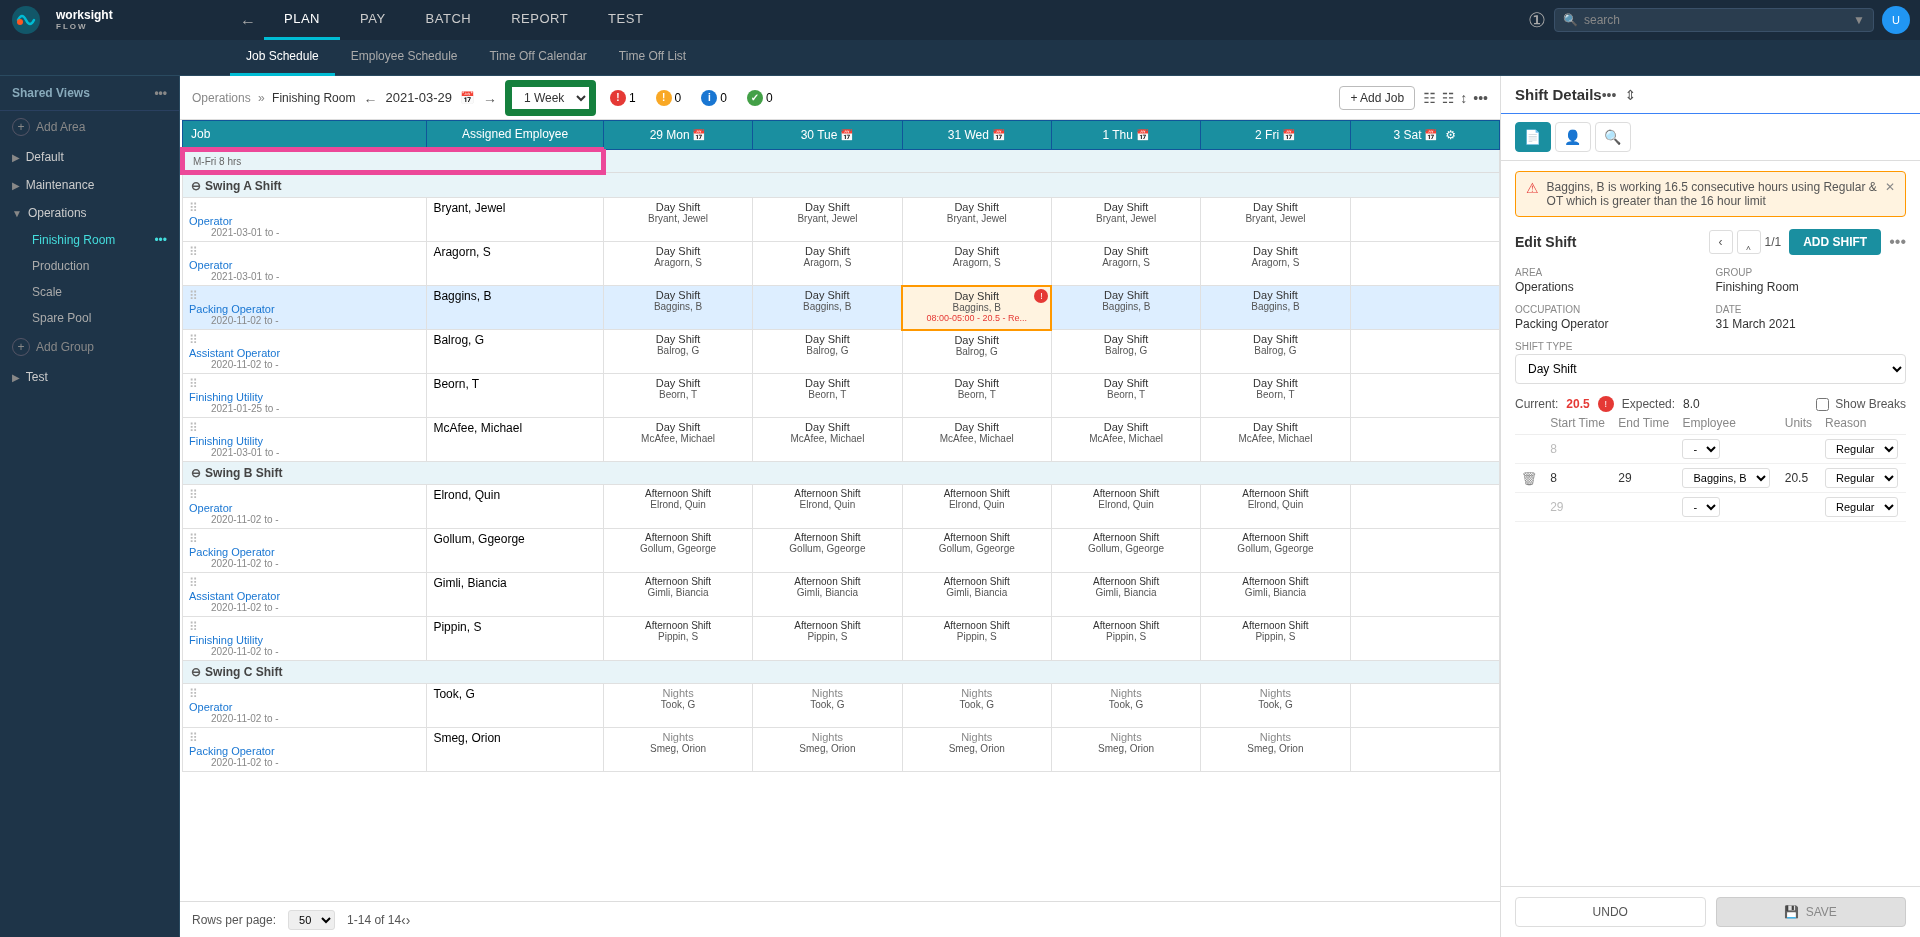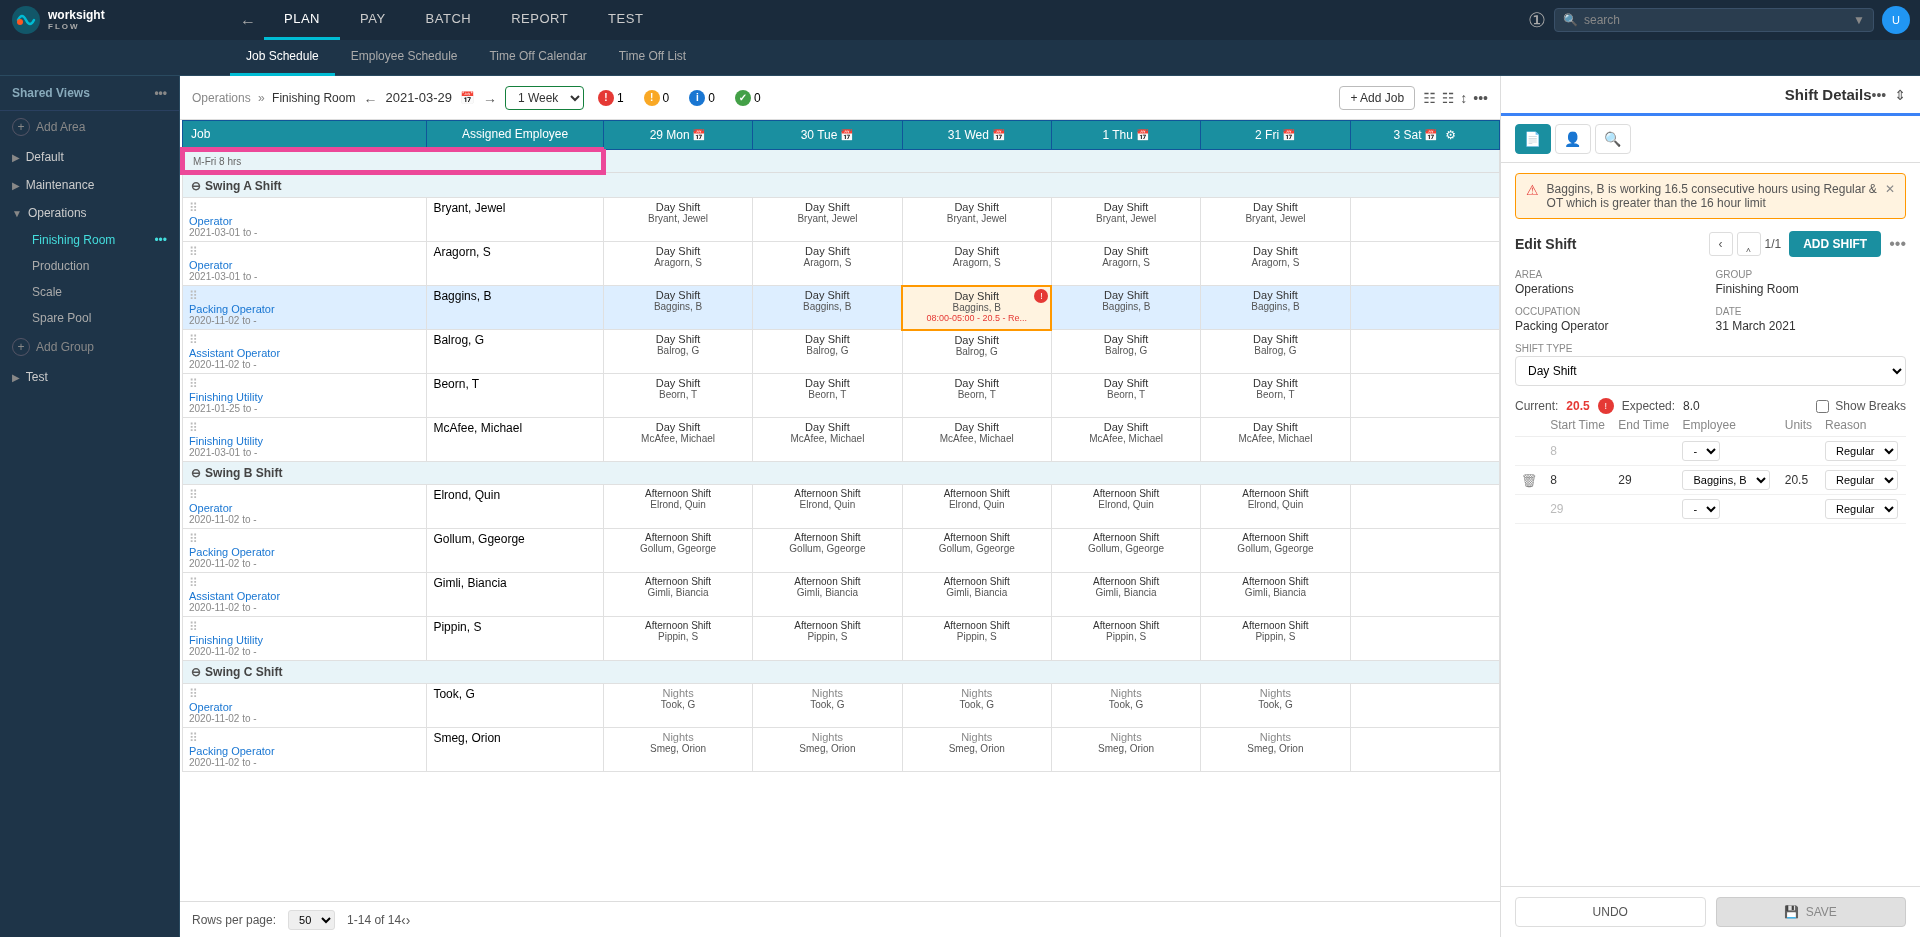--- a/index.html
+++ b/index.html
@@ -1,20 +1,20 @@
 <!DOCTYPE html>
 <html><head>
   <meta charset="utf-8">
   <style>
     * { box-sizing: border-box; margin: 0; padding: 0; font-family: -apple-system, BlinkMacSystemFont, 'Segoe UI', sans-serif; font-size: 12px; }
     body { background: #f0f2f5; display: flex; flex-direction: column; height: 937px; overflow: hidden; }
 
     
     .top-nav { background: #1a2b3c; height: 40px; display: flex; align-items: center; padding: 0 10px; gap: 0; flex-shrink: 0; }
-    .logo { display: flex; align-items: center; gap: 6px; color: white; font-weight: bold; font-size: 13px; margin-right: 10px; width: 220px; }
+    .logo { display: flex; align-items: center; gap: 14px; color: white; font-weight: bold; font-size: 13px; margin-right: 10px; width: 220px; }
     .logo-icon { width: 32px; height: 32px; }
     .nav-toggle { color: #aaa; background: none; border: none; cursor: pointer; font-size: 16px; margin-right: 8px; }
     .top-nav-tabs { display: flex; flex: 1; }
     .top-nav-tab { color: #ccc; padding: 0 20px; height: 40px; display: flex; align-items: center; cursor: pointer; font-size: 13px; font-weight: 500; letter-spacing: 0.5px; text-transform: uppercase; border-bottom: 3px solid transparent; }
     .top-nav-tab.active { color: white; border-bottom: 3px solid #00bcd4; }
     .top-nav-right { display: flex; align-items: center; gap: 8px; margin-left: auto; }
     .top-nav-add { color: #aaa; font-size: 20px; cursor: pointer; }
     .search-box { background: #2a3d4f; border: 1px solid #3a5068; border-radius: 4px; display: flex; align-items: center; padding: 4px 8px; gap: 6px; width: 320px; }
     .search-box input { background: none; border: none; color: #ccc; outline: none; font-size: 12px; flex: 1; }
     .search-box input::placeholder { color: #888; }
@@ -44,21 +44,21 @@
     .content-area { flex: 1; display: flex; flex-direction: column; overflow: hidden; background: #f0f2f5; }
 
     
     .schedule-toolbar { background: white; padding: 6px 12px; display: flex; align-items: center; gap: 8px; border-bottom: 1px solid #ddd; flex-shrink: 0; height: 44px; }
     .breadcrumb { color: #888; font-size: 12px; }
     .breadcrumb .sep { margin: 0 4px; }
     .breadcrumb .current { color: #333; }
     .nav-date-btn { background: none; border: none; cursor: pointer; color: #555; font-size: 14px; }
     .date-display { font-size: 13px; font-weight: 500; color: #333; }
     .calendar-icon { color: #555; cursor: pointer; }
-    .week-select { border: 1px solid #15803d; border-radius: 4px; padding: 3px 8px; font-size: 12px; cursor: pointer; background: white; color: #333; }
+    .week-select { border: 7px solid #15803d; border-radius: 4px; padding: 3px 8px; font-size: 12px; cursor: pointer; background: white; color: #333; }
     .status-badge { display: flex; align-items: center; gap: 3px; font-size: 12px; padding: 2px 6px; }
     .status-dot { width: 16px; height: 16px; border-radius: 50%; display: flex; align-items: center; justify-content: center; font-size: 10px; font-weight: bold; color: white; }
     .dot-red { background: #e53935; }
     .dot-yellow { background: #f9a825; }
     .dot-blue { background: #1976d2; }
     .dot-green { background: #43a047; }
     .add-job-btn { margin-left: auto; background: white; border: 1px solid #bbb; border-radius: 4px; padding: 4px 10px; cursor: pointer; font-size: 12px; color: #333; display: flex; align-items: center; gap: 4px; }
     .toolbar-icons { display: flex; gap: 6px; align-items: center; color: #555; }
     .toolbar-icon { cursor: pointer; font-size: 14px; color: #555; }
 
@@ -66,39 +66,39 @@
     .schedule-grid-wrapper { flex: 1; overflow: auto; background: white; }
     .schedule-table { width: 100%; border-collapse: collapse; font-size: 11px; }
     .schedule-table th { background: #1a8fa0; color: white; padding: 6px 8px; text-align: center; border: 1px solid #159; font-size: 11px; font-weight: 500; position: sticky; top: 0; z-index: 10; }
     .schedule-table th.job-col { text-align: left; width: 180px; }
     .schedule-table th.emp-col { width: 130px; }
     .schedule-table th.day-col { width: 110px; }
     .schedule-table td { border: 1px solid #e0e0e0; padding: 3px 6px; vertical-align: top; }
     .schedule-table td.job-cell { background: white; }
     .schedule-table td.day-cell { text-align: center; font-size: 11px; color: #333; cursor: pointer; }
     .job-name { color: #1976d2; font-weight: 500; cursor: pointer; font-size: 11px; }
-    .job-date { color: #888; font-size: 10px; }
+    .job-date { color: #888; font-size: 10px; margin-left: 22px; }
     .group-row td { background: #e8f4f8; font-weight: 600; color: #444; padding: 4px 8px; }
     .group-label { display: flex; align-items: center; gap: 4px; }
     .group-minus { cursor: pointer; color: #555; }
     .day-shift { font-size: 11px; color: #333; }
     .afternoon-shift { font-size: 10px; color: #333; }
     .nights-shift { font-size: 11px; color: #333; }
     .emp-name { font-size: 10px; color: #555; }
     .shift-error { position: relative; }
     .col-settings { cursor: pointer; color: white; margin-left: 4px; }
     .drag-handle { color: #bbb; cursor: grab; margin-right: 4px; font-size: 12px; }
     .footer-bar { background: white; border-top: 1px solid #ddd; padding: 6px 12px; display: flex; align-items: center; gap: 12px; font-size: 12px; color: #555; flex-shrink: 0; height: 36px; }
     .page-nav { display: flex; align-items: center; gap: 0; }
     .page-nav-btn { background: none; border: none; cursor: pointer; color: #555; font-size: 14px; }
     .rows-select { border: 1px solid #ddd; border-radius: 3px; padding: 2px 6px; font-size: 11px; }
 
     
     .right-panel { width: 420px; background: white; border-left: 1px solid #ddd; display: flex; flex-direction: column; overflow: hidden; flex-shrink: 0; }
-    .panel-header { display: flex; align-items: center; justify-content: flex-end; padding: 10px 14px; border-bottom: 3px solid #3b82f6; background: white; }
+    .panel-header { display: flex; align-items: center; justify-content: flex-start; padding: 10px 14px; border-bottom: 1px solid #3b82f6; background: white; }
     .panel-title { font-size: 15px; font-weight: 600; color: #333; }
     .panel-header-icons { display: flex; gap: 8px; align-items: center; }
     .panel-icon { color: #555; cursor: pointer; font-size: 14px; }
     .panel-tabs { display: flex; gap: 4px; padding: 8px 14px; border-bottom: 1px solid #ddd; }
     .panel-tab-btn { width: 36px; height: 30px; border: 1px solid #ddd; border-radius: 4px; background: white; cursor: pointer; display: flex; align-items: center; justify-content: center; color: #555; font-size: 14px; }
     .panel-tab-btn.active { background: #1a8fa0; color: white; border-color: #1a8fa0; }
     .panel-body { flex: 1; overflow-y: auto; padding: 10px 14px; }
     .alert-box { background: #fff3e0; border: 1px solid #ff9800; border-radius: 4px; padding: 8px 10px; margin-bottom: 12px; display: flex; align-items: flex-start; gap: 8px; font-size: 11px; color: #555; }
     .alert-icon { color: #e53935; font-size: 14px; flex-shrink: 0; }
     .alert-close { margin-left: auto; cursor: pointer; color: #888; flex-shrink: 0; }

